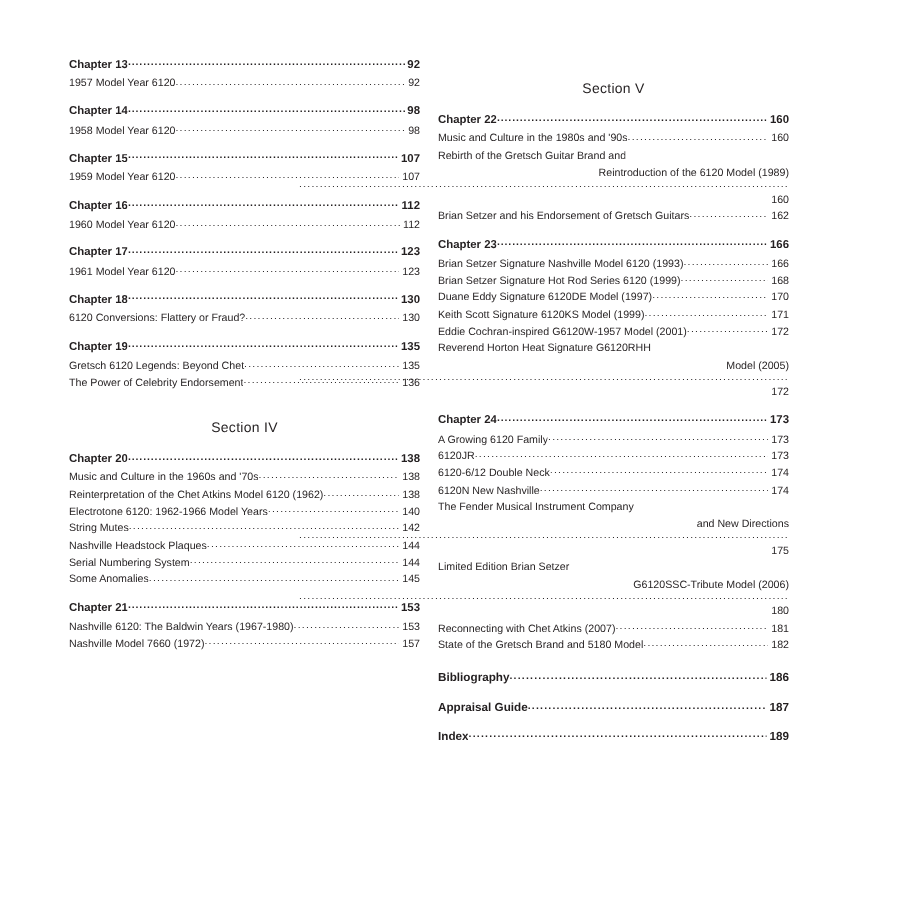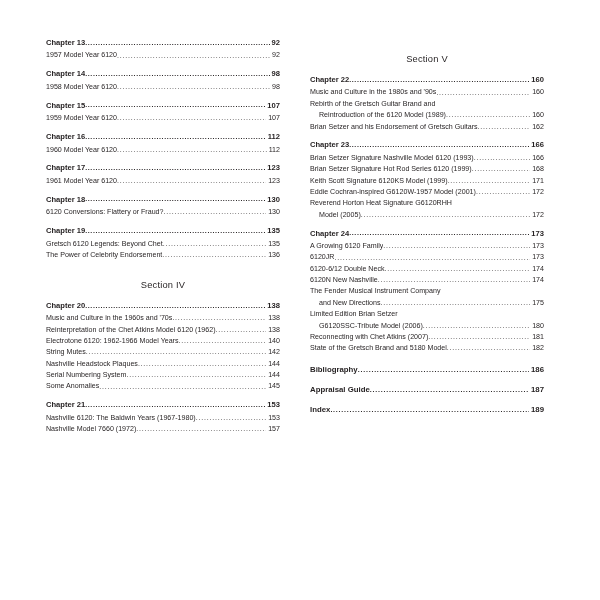--- a/index.html
+++ b/index.html
@@ -16,21 +16,21 @@
   }
   .page {
     position: relative;
     width: 600px;
     height: 600px;
     box-sizing: border-box;
     padding: 38px 46px 0 46px;
   }
   .columns {
     display: flex;
-    gap: 30px;
+    gap: 12px;
     align-items: flex-start;
   }
   .col {
     width: 234px;
     flex: 0 0 234px;
   }
 
   
   .section-head {
     text-align: center;
@@ -84,20 +84,21 @@
     font-size: 7.1px;
     margin-bottom: 2.5px;
   }
   .sub .txt { max-width: 198px; }
 
   
   .cont {
     font-size: 7.1px;
     margin-bottom: 2.5px;
     padding-left: 9px;
+    flex-direction: column;
   }
   .cont .txt { max-width: 190px; }
 
   .backmatter {
     margin-top: 12px;
   }
   .backmatter .entry {
     font-weight: bold;
     font-size: 7.8px;
     margin-bottom: 10px;
@@ -278,20 +279,25 @@
         </div>
         <div class="entry sub">
           <span class="txt">Brian Setzer Signature Nashville Model 6120 (1993)</span>
           <span class="dots">.......................................................................................................................</span>
           <span class="pg">166</span>
         </div>
         <div class="entry sub">
           <span class="txt">Brian Setzer Signature Hot Rod Series 6120 (1999)</span>
           <span class="dots">.......................................................................................................................</span>
           <span class="pg">168</span>
+        </div>
+        <div class="entry sub">
+          <span class="txt">Duane Eddy Signature 6120DE Model (1997)</span>
+          <span class="dots">.......................................................................................................................</span>
+          <span class="pg">170</span>
         </div>
         <div class="entry sub">
           <span class="txt">Keith Scott Signature 6120KS Model (1999)</span>
           <span class="dots">.......................................................................................................................</span>
           <span class="pg">171</span>
         </div>
         <div class="entry sub">
           <span class="txt">Eddie Cochran-inspired G6120W-1957 Model (2001)</span>
           <span class="dots">.......................................................................................................................</span>
           <span class="pg">172</span>

